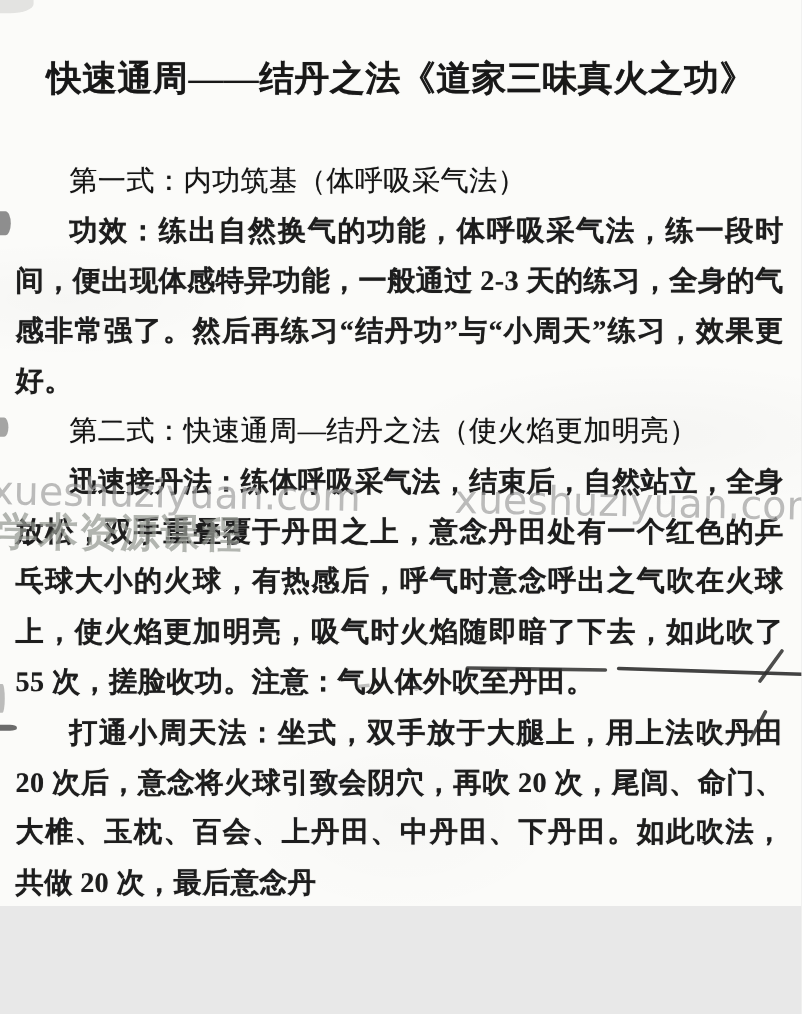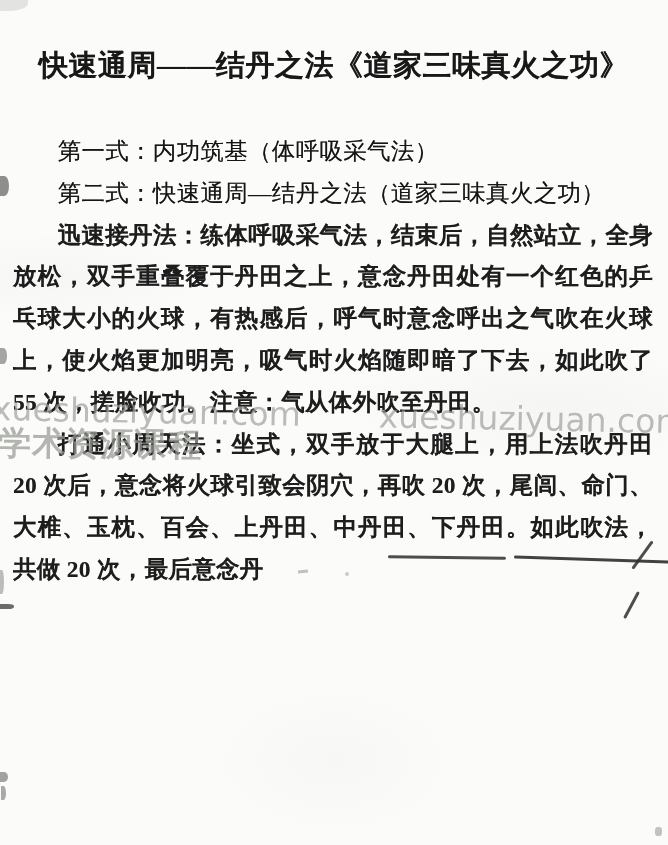--- a/index.html
+++ b/index.html
@@ -1,17 +1,17 @@
 <!DOCTYPE html>
 <html><head>
 <meta charset="utf-8">
 <style>
   html,body{margin:0;padding:0;background:#e8e8e8;}
   .page{
-    position:relative;width:668px;height:845px;overflow:hidden;
+    position:relative;width:668px;height:755px;overflow:hidden;
     background:
       radial-gradient(ellipse 320px 90px at 82% 48%, rgba(0,0,0,0.025), transparent 70%),
       radial-gradient(ellipse 240px 70px at 8% 33%, rgba(0,0,0,0.02), transparent 70%),
       radial-gradient(ellipse 200px 120px at 50% 90%, rgba(0,0,0,0.015), transparent 70%),
       #fbfbf9;
     font-family:"Liberation Serif","DejaVu Serif",serif;
   }
   .doc-title{
     position:absolute;top:46px;left:20px;right:20px;margin:0;
     font-size:29px;font-weight:700;color:#181818;text-align:center;
@@ -66,21 +66,22 @@
 </style>
 </head>
 <body>
 
 <div class="page">
 
   <h1 class="doc-title">快速通周——结丹之法《道家三味真火之功》</h1>
 
   <div class="body-text">
     <div class="sec-heading">第一式：内功筑基（体呼吸采气法）</div>
-    <div class="sec-heading">第二式：快速通周—结丹之法（道家三味真火之功）</div>
+    <p>功效：练出自然换气的功能，体呼吸采气法，练一段时间，便出现体感特异功能，一般通过 2-3 天的练习，全身的气感非常强了。然后再练习“结丹功”与“小周天”练习，效果更好。</p>
+    <div class="sec-heading">第二式：快速通周—结丹之法（使火焰更加明亮）</div>
     <p>迅速接丹法：练体呼吸采气法，结束后，自然站立，全身放松，双手重叠覆于丹田之上，意念丹田处有一个红色的乒乓球大小的火球，有热感后，呼气时意念呼出之气吹在火球上，使火焰更加明亮，吸气时火焰随即暗了下去，如此吹了 55 次，搓脸收功。注意：气从体外吹至丹田。</p>
     <p>打通小周天法：坐式，双手放于大腿上，用上法吹丹田 20 次后，意念将火球引致会阴穴，再吹 20 次，尾闾、命门、大椎、玉枕、百会、上丹田、中丹田、下丹田。如此吹法，共做 20 次，最后意念丹</p>
   </div>
 
   <div class="wm-url-row">
     <span>xueshuziyuan.com</span>
     <span>xueshuziyuan.com</span>
   </div>
   <div class="wm-cn">学术资源课程</div>
 

